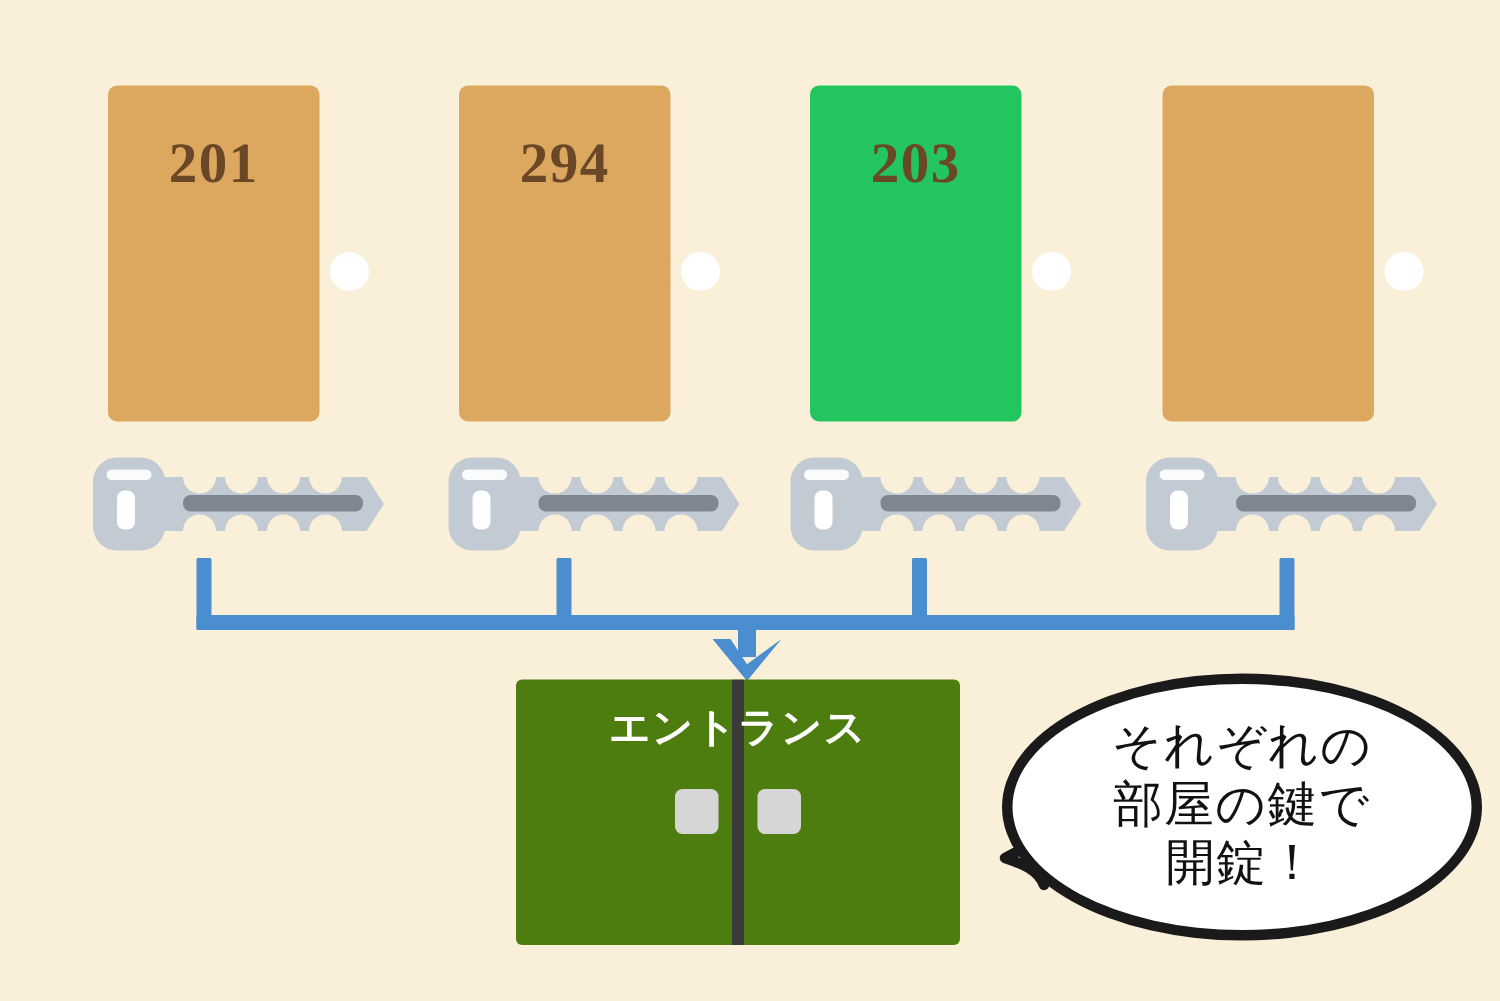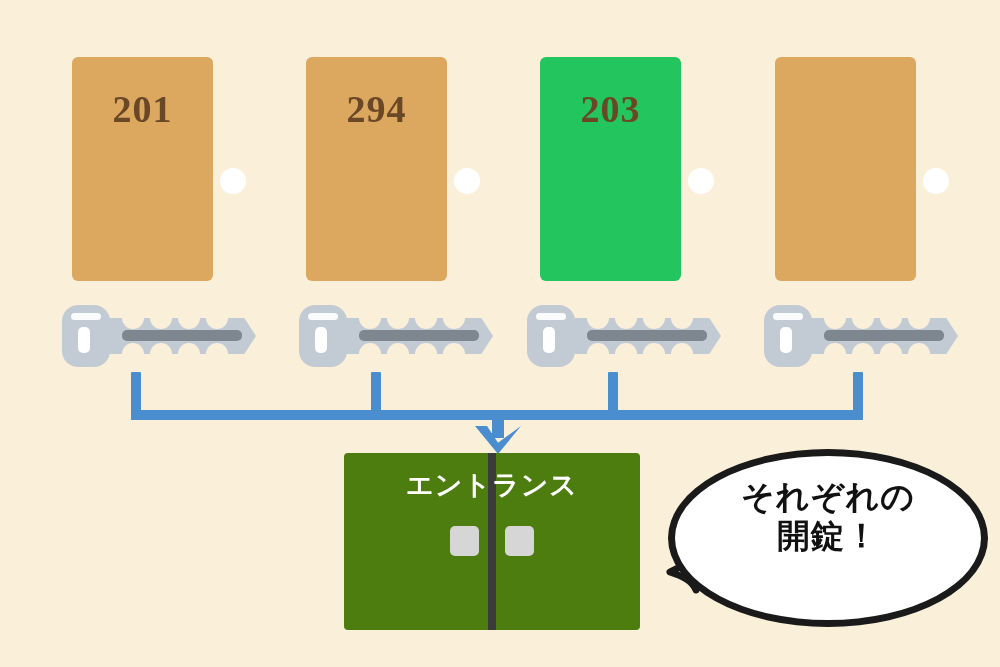--- a/index.html
+++ b/index.html
@@ -132,21 +132,21 @@
     border:7px solid #1a1a1a;
     border-radius:50% / 50%;
     box-sizing:border-box;
   }
   .bubble-text{
     position:absolute;
     left:0;right:0;top:22px;
     text-align:center;
     color:#111111;
     font-size:33px;
-    font-weight:bold;
+    font-weight:normal;
     line-height:1.18;
     letter-spacing:1px;
     font-family:"DejaVu Sans","Liberation Sans",sans-serif;
   }
   .bubble-tail{
     position:absolute;
     left:662px;top:546px;
     width:70px;height:62px;
   }
 </style>
@@ -257,17 +257,18 @@
     <div class="ent-handle" id="ent-handle-l" style="left: 106px; top: 73px; background: rgb(214, 214, 214);"></div>
     <div class="ent-handle" id="ent-handle-r" style="left: 161px; top: 73px; background: rgb(214, 214, 214);"></div>
   </div>
 
   <svg class="bubble-tail" viewBox="0 0 70 62">
     <path d="M66 6 C44 10, 26 16, 8 26 C20 30, 30 34, 34 44 C40 30, 52 18, 68 12 Z" fill="#ffffff" stroke="#1a1a1a" stroke-width="7" stroke-linejoin="round"></path>
   </svg>
   <div class="bubble" style="border-color: rgb(26, 26, 26); background: rgb(255, 255, 255);">
     <div class="bubble-text">
         <div>それぞれの</div>
+        <div>部屋の鍵で</div>
         <div>開錠！</div>
       </div>
   </div>
 
 </div>
 
 </body></html>

